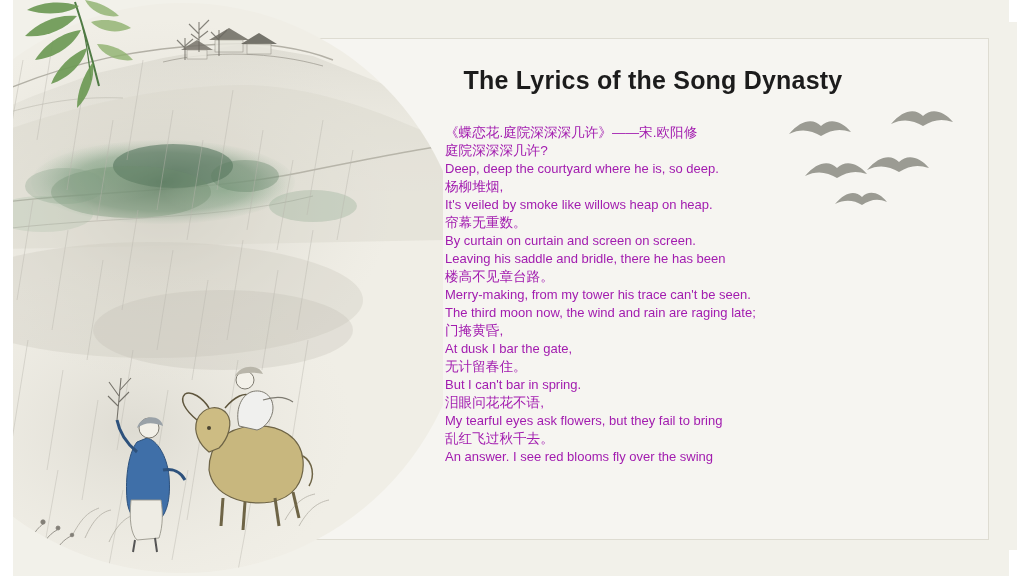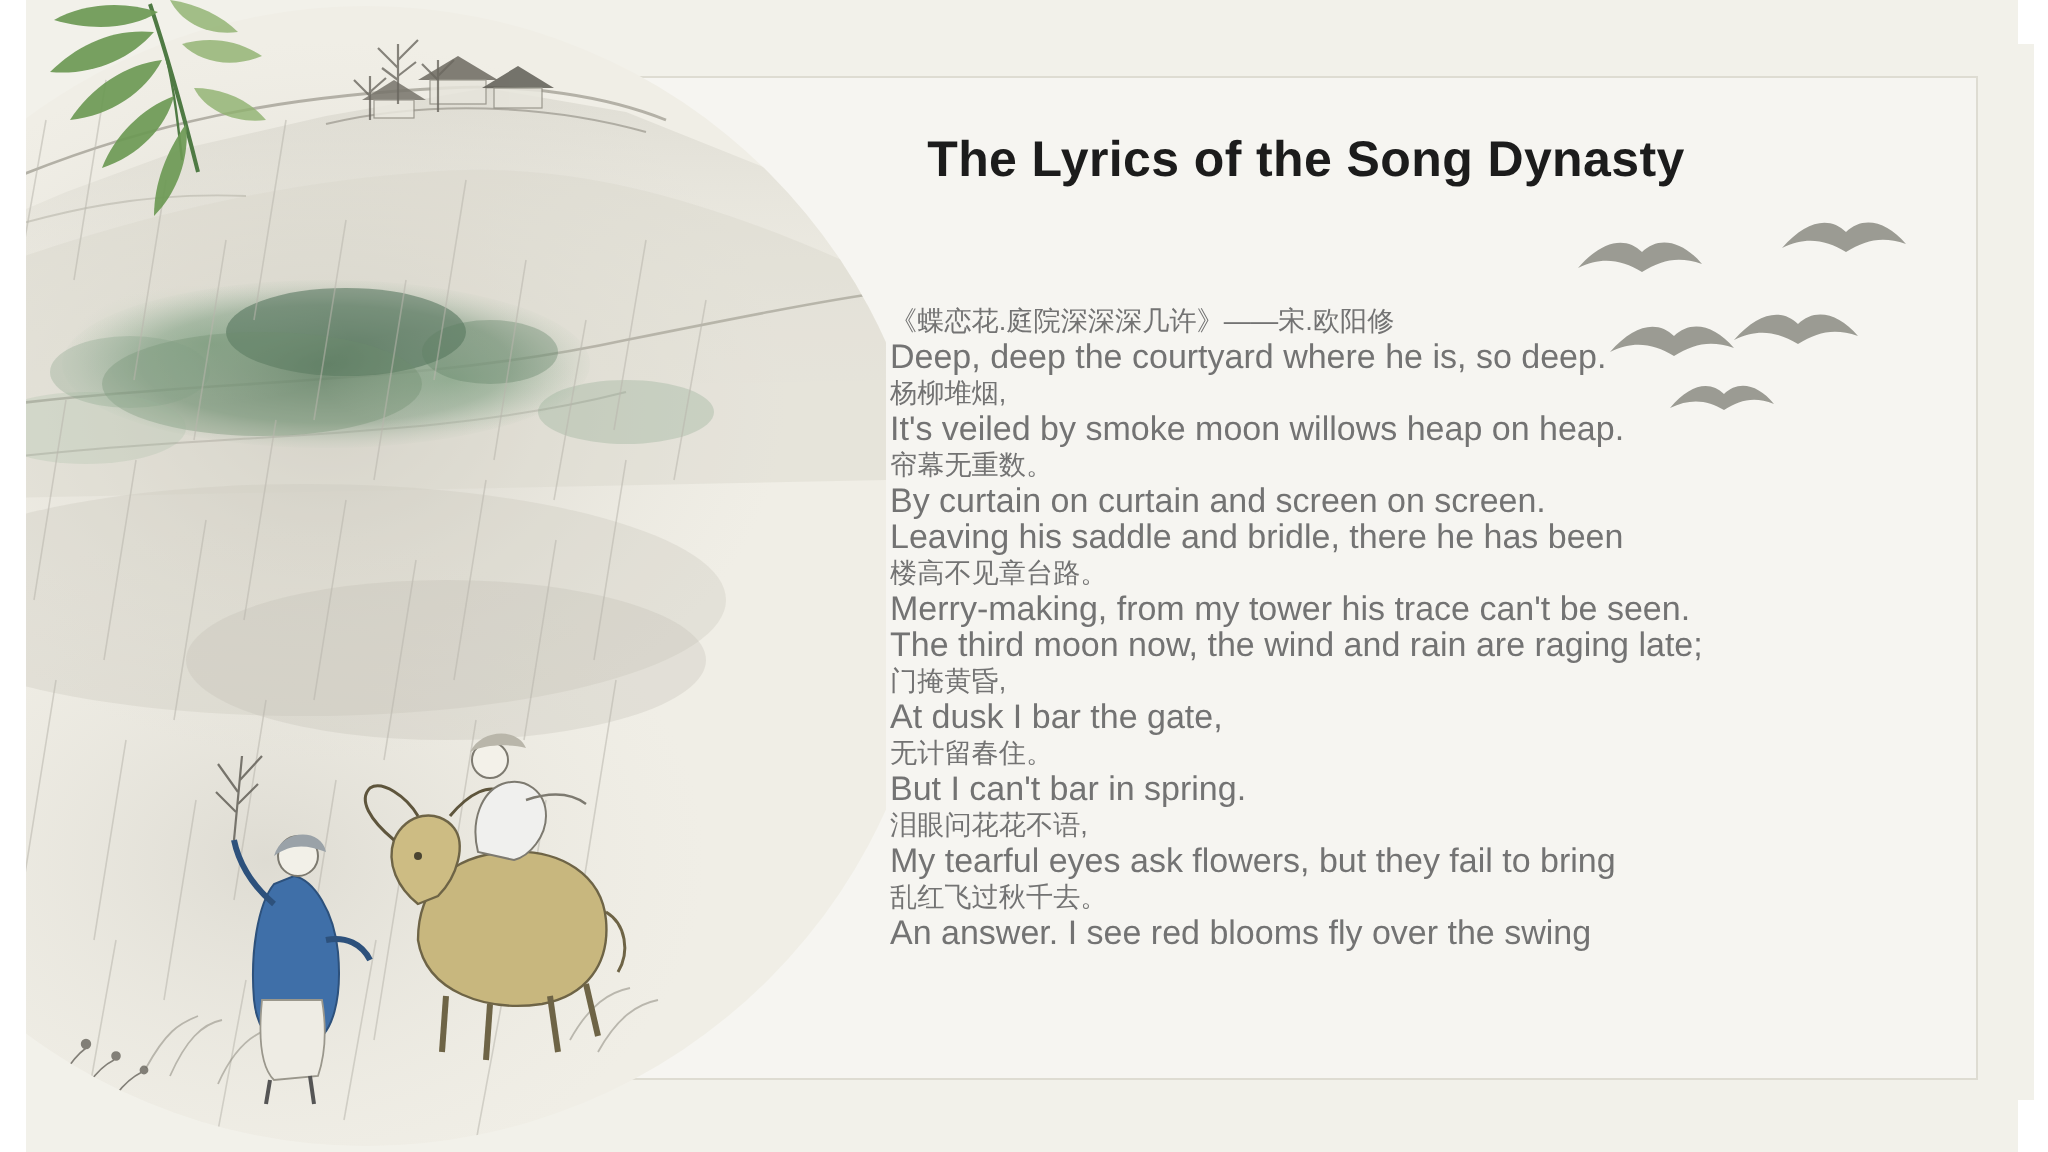--- a/index.html
+++ b/index.html
@@ -66,29 +66,29 @@
     text-align: center;
     font-size: 25px;
     font-weight: bold;
     color: #1c1c1c;
     letter-spacing: 0.2px;
   }
 
   .poem {
     position: absolute;
     left: 432px;
-    top: 152px;
+    top: 124px;
     width: 420px;
     font-size: 13.2px;
     line-height: 18px;
-    color: #737373;
+    color: #a21caf;
   }
   .poem .line { white-space: nowrap; }
   .poem .cn { font-size: 13.6px; }
-  .poem .en { font-size: 17px; }
+  .poem .en { font-size: 13px; }
 
   
   .birds {
     position: absolute;
     left: 770px;
     top: 108px;
     width: 180px;
     height: 120px;
   }
 </style>
@@ -291,23 +291,24 @@
         <path d="M84 62 C 96 48, 108 46, 116 54 C 124 46, 136 48, 146 60 C 134 56, 126 58, 116 64 C 106 58, 96 56, 84 62 Z"></path>
         <path d="M52 96 C 62 84, 72 82, 79 89 C 86 82, 96 84, 104 94 C 94 90, 87 92, 79 97 C 71 92, 62 91, 52 96 Z"></path>
       </g>
     </svg>
   </div>
 
   <div class="title">The Lyrics of the Song Dynasty</div>
 
   <div class="poem">
     <div class="line cn">《蝶恋花.庭院深深深几许》——宋.欧阳修</div>
+    <div class="line cn">庭院深深深几许?</div>
     <div class="line en">Deep, deep the courtyard where he is, so deep.</div>
     <div class="line cn">杨柳堆烟,</div>
-    <div class="line en">It's veiled by smoke moon willows heap on heap.</div>
+    <div class="line en">It's veiled by smoke like willows heap on heap.</div>
     <div class="line cn">帘幕无重数。</div>
     <div class="line en">By curtain on curtain and screen on screen.</div>
     <div class="line en">Leaving his saddle and bridle, there he has been</div>
     <div class="line cn">楼高不见章台路。</div>
     <div class="line en">Merry-making, from my tower his trace can't be seen.</div>
     <div class="line en">The third moon now, the wind and rain are raging late;</div>
     <div class="line cn">门掩黄昏,</div>
     <div class="line en">At dusk I bar the gate,</div>
     <div class="line cn">无计留春住。</div>
     <div class="line en">But I can't bar in spring.</div>

